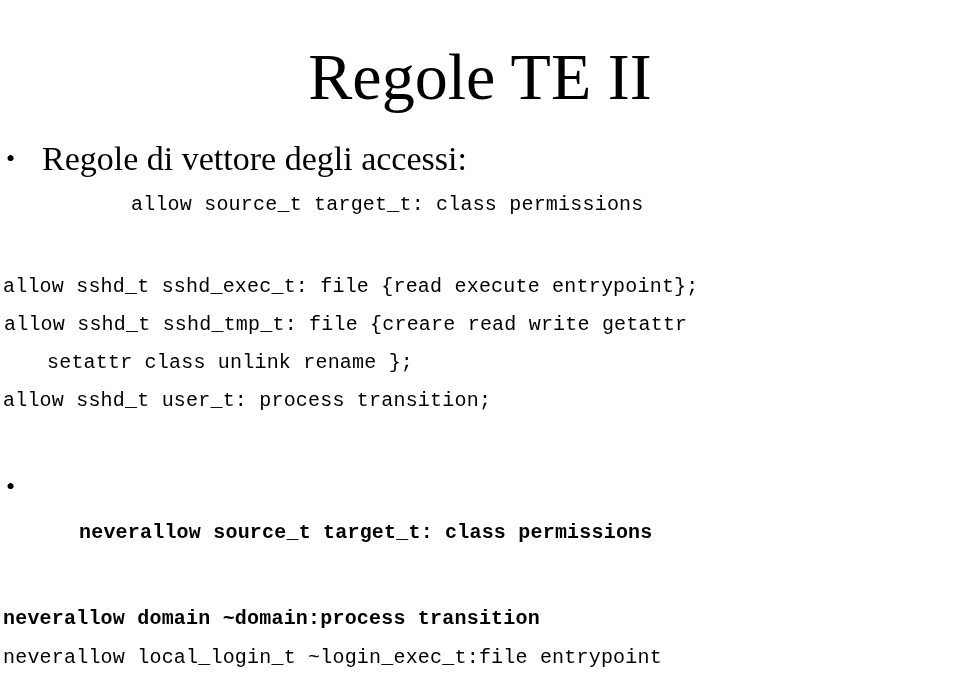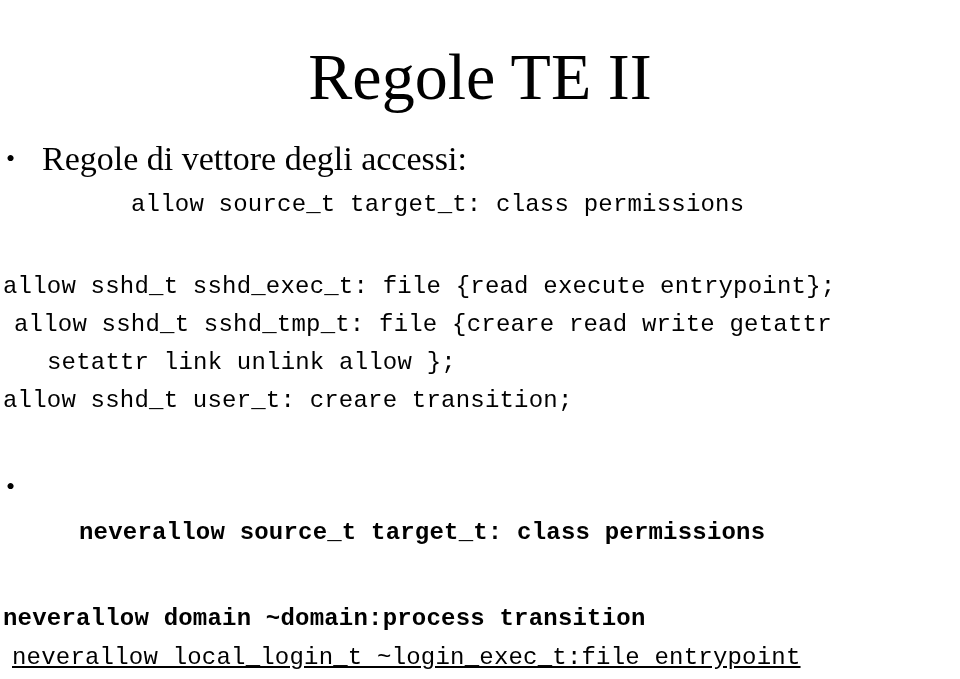--- a/index.html
+++ b/index.html
@@ -59,58 +59,58 @@
     white-space: nowrap;
   }
 
   #bullet-accessi { top: 142px; left: 0; }
   #bullet-asserzioni { top: 470px; left: 0; }
 
   
   .code-line {
     position: absolute;
     font-family: "Liberation Mono", "DejaVu Sans Mono", monospace;
-    font-size: 24px;
+    font-size: 20px;
     line-height: 34px;
     white-space: pre;
     letter-spacing: 0.2px;
   }
 
   #code-avrule-template { top: 188px; left: 131px; }
 
   #code-sshd-exec   { top: 270px; left: 3px; }
-  #code-sshd-tmp    { top: 308px; left: 14px; }
+  #code-sshd-tmp    { top: 308px; left: 4px; }
   #code-sshd-tmp-2  { top: 346px; left: 47px; }
   #code-sshd-user   { top: 384px; left: 3px; }
 
   #code-neverallow-template { top: 516px; left: 79px; font-weight: bold; }
   #code-neverallow-domain   { top: 602px; left: 3px; font-weight: bold; }
-  #code-neverallow-login    { top: 641px; left: 12px; text-decoration: underline; }
+  #code-neverallow-login    { top: 641px; left: 3px; }
 </style>
 </head>
 <body>
 
 <div class="slide">
 
   <h1 class="slide-title">Regole TE II</h1>
 
   <div class="bullet-row" id="bullet-accessi">
     <span class="bullet-dot">•</span>
     <span class="bullet-text">Regole di vettore degli accessi:</span>
   </div>
 
   <div class="code-line" id="code-avrule-template">allow source_t target_t: class permissions</div>
 
   <div class="code-line" id="code-sshd-exec">allow sshd_t sshd_exec_t: file {read execute entrypoint};</div>
 
   <div class="code-line" id="code-sshd-tmp">allow sshd_t sshd_tmp_t: file {creare read write getattr</div>
 
-  <div class="code-line" id="code-sshd-tmp-2">setattr link unlink allow };</div>
+  <div class="code-line" id="code-sshd-tmp-2">setattr class unlink rename };</div>
 
-  <div class="code-line" id="code-sshd-user">allow sshd_t user_t: creare transition;</div>
+  <div class="code-line" id="code-sshd-user">allow sshd_t user_t: process transition;</div>
 
   <div class="bullet-row" id="bullet-asserzioni">
     <span class="bullet-dot">•</span>
   </div>
 
   <div class="code-line" id="code-neverallow-template">neverallow source_t target_t: class permissions</div>
 
   <div class="code-line" id="code-neverallow-domain">neverallow domain ~domain:process transition</div>
 
   <div class="code-line" id="code-neverallow-login">neverallow local_login_t ~login_exec_t:file entrypoint</div>

